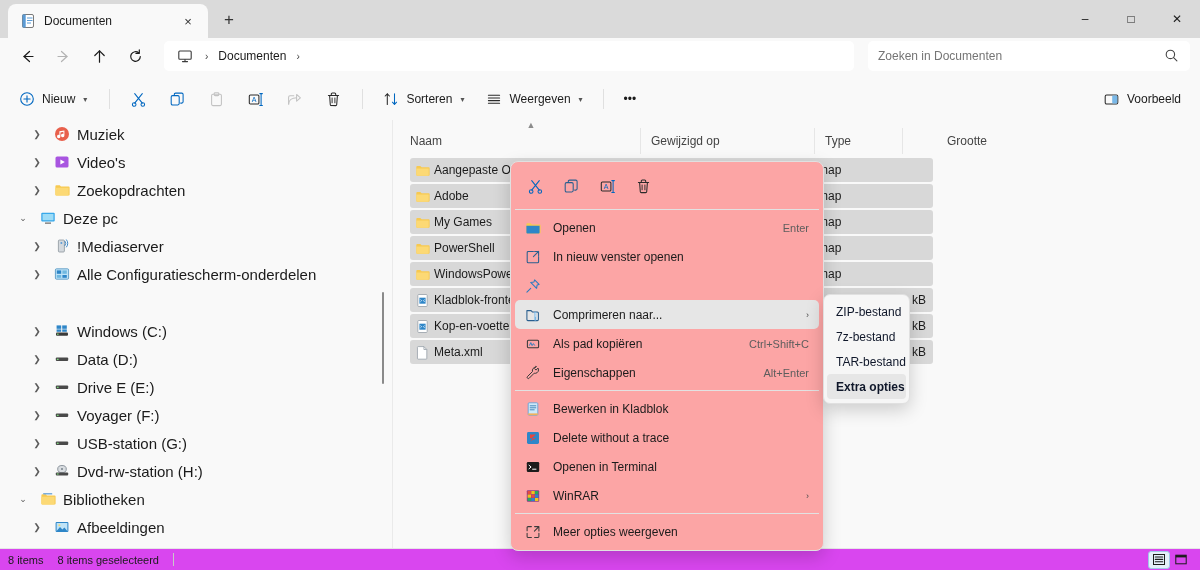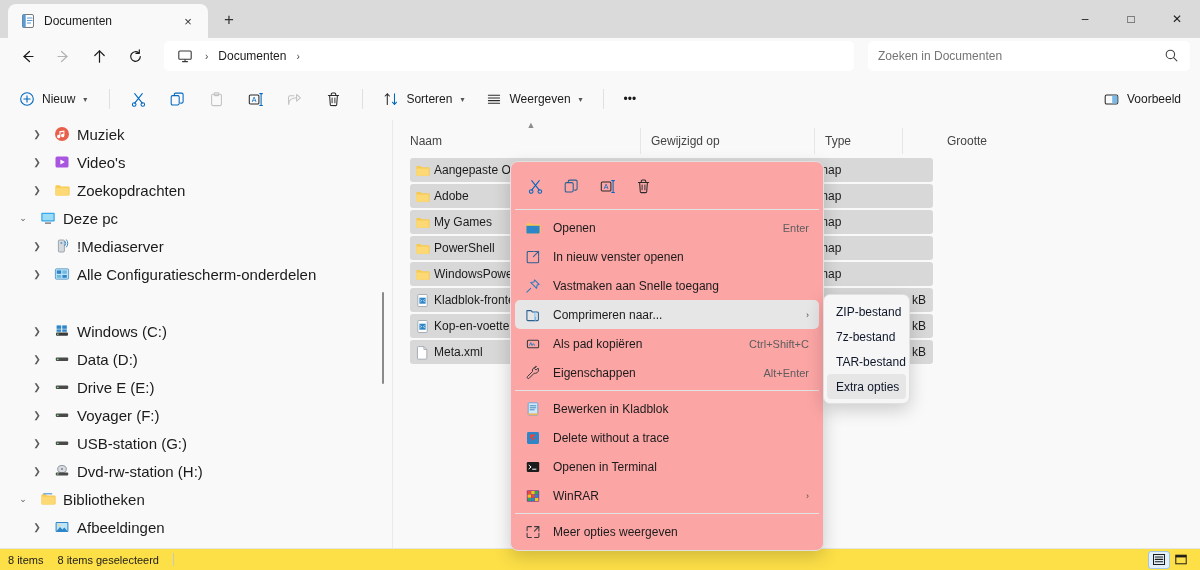--- a/index.html
+++ b/index.html
@@ -134,21 +134,21 @@
   .row.selected { background: #d8d8d8; }
   .r-ico { width: 24px; display: flex; align-items: center; justify-content: center; flex: none; }
   .r-name { font-size: 12px; color: #1b1b1b; width: 206px; white-space: nowrap; overflow: hidden; }
   .r-mod  { font-size: 12px; color: #1b1b1b; width: 128px; white-space: nowrap; }
   .r-type { font-size: 12px; color: #1b1b1b; width: 88px; white-space: nowrap; }
   .r-size { font-size: 12px; color: #1b1b1b; width: 70px; text-align: right; white-space: nowrap; }
 
   
   .statusbar {
     position: absolute; bottom: 0; left: 0; width: 1200px; height: 22px;
-    background: #fde047; border-top: 1px solid #e5e5e5;
+    background: #d946ef; border-top: 1px solid #e5e5e5;
     display: flex; align-items: center; padding: 0 8px; gap: 0;
   }
   .st-text { font-size: 11px; color: #1b1b1b; padding-right: 14px; }
   .st-div { width: 1px; height: 13px; background: #c8c8c8; }
   .st-spacer { flex: 1; }
   .viewbtn {
     width: 22px; height: 18px; border-radius: 3px;
     display: flex; align-items: center; justify-content: center;
   }
   .viewbtn.active { background: #e3eff9; border: 1px solid #9fc6e8; }
@@ -179,21 +179,21 @@
   .submenu {
     position: absolute; left: 823px; top: 294px; width: 87px;
     background: #f6f6f6; border: 1px solid #e0e0e0; border-radius: 7px;
     box-shadow: 0 6px 18px rgba(0,0,0,0.18);
     padding: 4px 0; z-index: 60;
   }
   .sub-item {
     height: 25px; display: flex; align-items: center;
     margin: 0 3px; padding-left: 9px; border-radius: 4px;
   }
-  .sub-item.hl { background: #e6e6e6; }
+  .sub-item.hl { background: #e6e6e6; font-weight: bold; }
   .sub-label { font-size: 12px; color: #0f172a; white-space: nowrap; }
 
   svg { display: block; }
 </style>
 </head>
 <body>
 
 <div class="window">
 
   <div class="titlebar">
@@ -727,21 +727,20 @@
       <span class="ctx-accel"></span>
     </div>
 
     <div class="ctx-item">
       <span class="ctx-ico">
         <svg width="16" height="16" viewBox="0 0 16 16">
             <path d="M9.6 1.9l4.5 4.5-2 .6-.5 3.3-5.9-5.9 3.3-.5z" fill="none" stroke="#2a7bc0" stroke-width="1.05" stroke-linejoin="round"></path>
             <path d="M5.7 10.3L1.9 14.1" stroke="#2a7bc0" stroke-width="1.05" stroke-linecap="round"></path>
           </svg>
       </span>
-      <span class="ctx-label">Vastmaken aan Snelle toegang</span>
       <span class="ctx-accel"></span>
     </div>
 
     <div class="ctx-item hl">
       <span class="ctx-ico">
         <svg width="16" height="16" viewBox="0 0 16 16">
             <path d="M1.9 3.6h4.2l1.2 1.3h5.1a1 1 0 0 1 1 1v6.7a1 1 0 0 1-1 1H2.9a1 1 0 0 1-1-1z" fill="none" stroke="#2a5f8f" stroke-width="1.05" stroke-linejoin="round"></path>
             <rect x="9.4" y="4.9" width="1.8" height="8.7" fill="#79b8e8"></rect>
             <rect x="9.9" y="6.4" width="0.9" height="1.1" fill="#fff"></rect>
             <rect x="9.9" y="8.4" width="0.9" height="1.1" fill="#fff"></rect>

